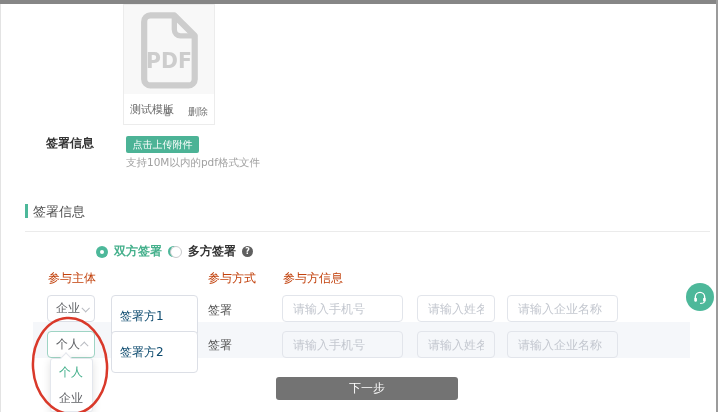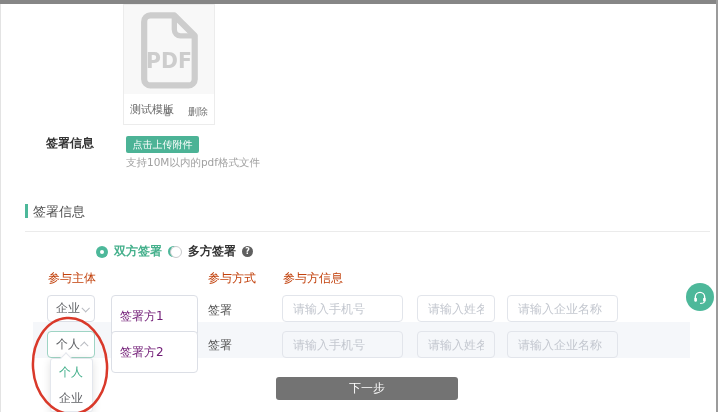--- a/index.html
+++ b/index.html
@@ -55,21 +55,21 @@
     display:flex; align-items:center; justify-content:space-between; padding:0 6px 0 8px;
     font-size:12px; color:#606266; cursor:pointer;
   }
   .selectbox.open { border-color:#9fd4c4; }
   .chev { width:6px; height:6px; border-right:1.5px solid #b9bcc2; border-bottom:1.5px solid #b9bcc2; flex:0 0 auto; }
   .chev.down { transform:rotate(45deg) translateY(-1px); }
   .chev.up   { transform:rotate(225deg) translateY(-1px); }
 
   .txtinput {
     height:42px; border:1px solid #dcdfe6; border-radius:4px; background:#fff;
-    font-size:12px; color:#701a75; padding:0 8px; font-family:inherit; outline:none;
+    font-size:12px; color:#0c4a6e; padding:0 8px; font-family:inherit; outline:none;
   }
   .phinput {
     height:27px; border:1px solid #e2e5eb; border-radius:4px; background:transparent;
     font-size:12px; color:#606266; padding:1px 10px; font-family:inherit; outline:none;
   }
   .phinput::placeholder { color:#c3c7cf; }
   .method { font-size:12px; color:#555; }
 
   
   .dd-menu {

